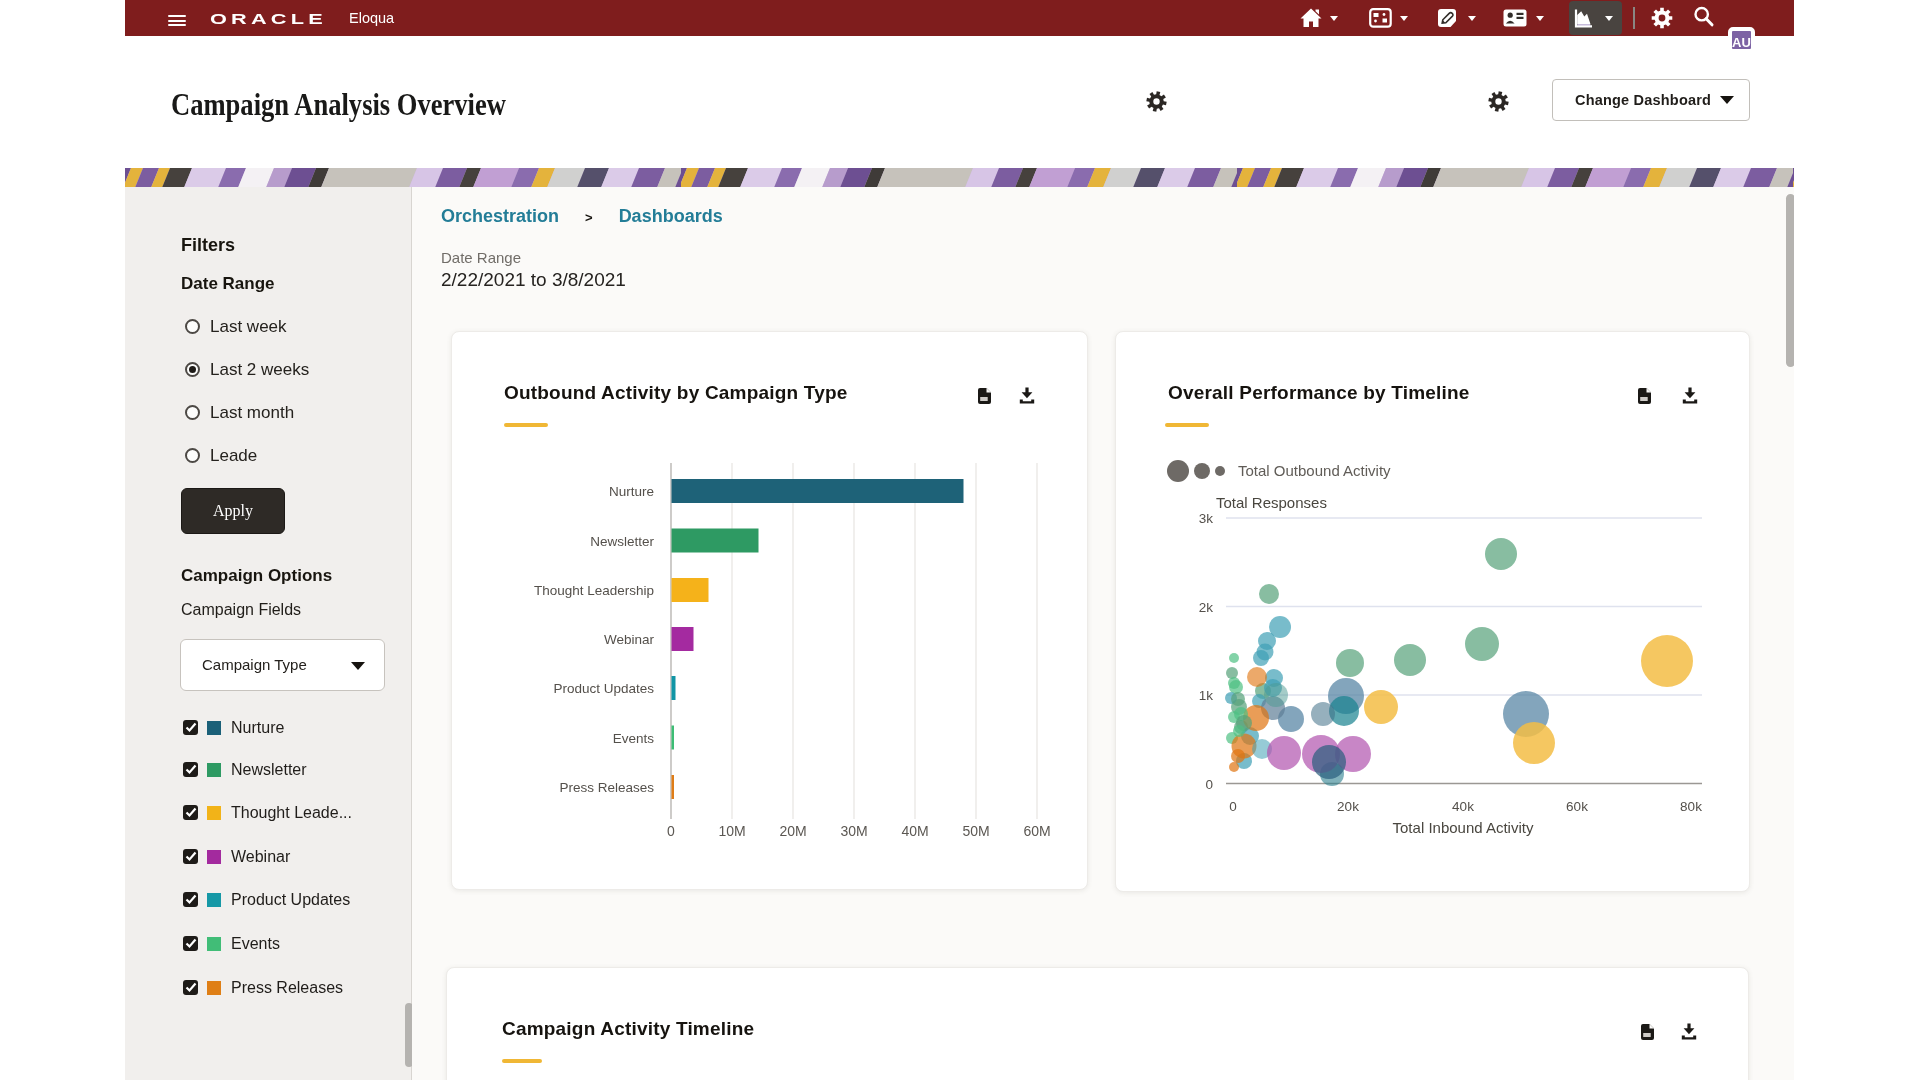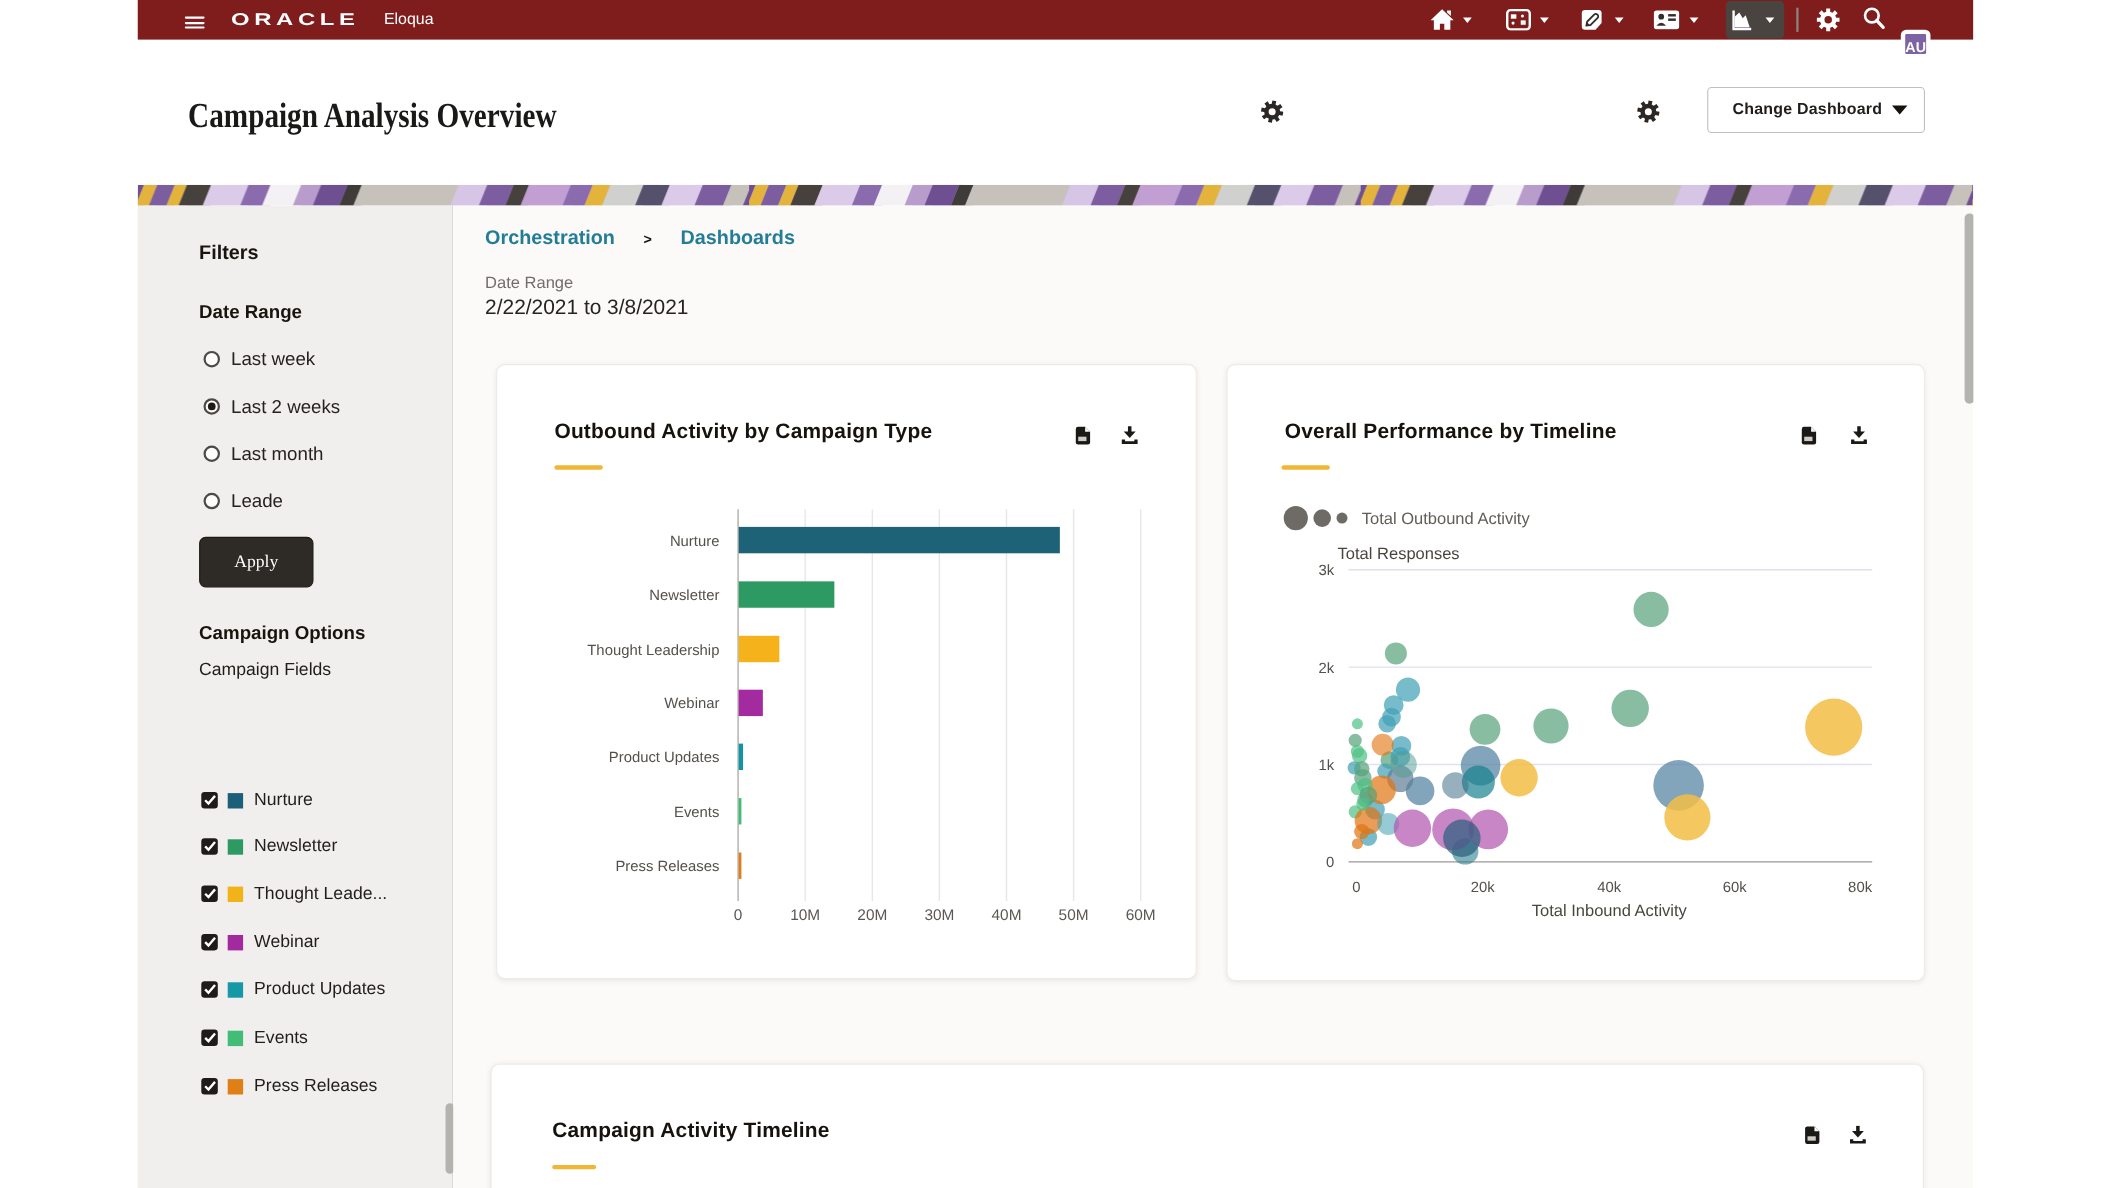--- a/index.html
+++ b/index.html
@@ -19,21 +19,21 @@
   #pagetitle { position:absolute; left:46px; top:86px; font-family:"Liberation Serif", serif; font-size:32px; font-weight:bold; color:#191918; transform:scaleX(0.83); transform-origin:left center; }
   #chgbtn { position:absolute; left:1427px; top:79px; width:198px; height:42px; background:#fff; border:1px solid #c2bfba; border-radius:4px;text-align:right; }
   #chgbtn span { position:absolute; left:22px; top:12px; font-size:14.5px; font-weight:bold; color:#201d1a; letter-spacing:0.2px; }
   #chgbtn .dcaret { position:absolute; right:15px; top:16px; width:0; height:0; border-left:7.5px solid transparent; border-right:7.5px solid transparent; border-top:8.5px solid #16130f; }
   
   #strip { position:absolute; left:0; top:168px; width:1669px; height:19px; }
   
   #sidebar { position:absolute; left:0; top:187px; width:286px; height:893px; background:#f1efed; }
   #sidediv { position:absolute; left:286px; top:187px; width:1px; height:893px; background:#d8d5d1; }
   #sidethumb { position:absolute; left:280px; top:1003px; width:8px; height:64px; border-radius:4px; background:#b5b3b0; }
-  .sbh1 { position:absolute; left:56px; font-size:18px; font-weight:bold; color:#18150f; }
+  .sbh1 { position:absolute; left:56px; font-size:18px; font-weight:bold; color:#18150f;margin-top:16px; }
   .sbh2 { position:absolute; left:56px; font-size:17px; font-weight:bold; color:#18150f; }
   .radio { position:absolute; left:60px; width:15px; height:15px; border:2px solid#4d4945; border-radius:50%; background:#fdfdfc; }
   .radio.sel::after { content:""; position:absolute; left:2px; top:2px; width:7px; height:7px; border-radius:50%; background:#1e1b17; }
   .rlab { position:absolute; left:85px; font-size:17px; color:#25221e; }
   #applybtn { position:absolute; left:56px; top:488px; width:104px; height:46px; background:#2e2a26; border:1px solid #1c1916; border-radius:6px; color:#fff; font-size:16px; text-align:center; line-height:44px;font-family:Liberation Serif, serif; }
   #cfield { position:absolute; left:56px; top:601px; font-size:16px; color:#201d19; }
   #cdrop { position:absolute; left:55px; top:639px; width:205px; height:52px; background:#fff; border:1px solid #c7c3be; border-radius:6px; }
   #cdrop span { position:absolute; left:21px; top:16px; font-size:15px; color:#24211d; }
   #cdrop .dcaret { position:absolute; right:19px; top:22px; width:0; height:0; border-left:7.5px solid transparent; border-right:7.5px solid transparent; border-top:8.5px solid #16130f; }
   .cbrow { position:absolute; left:58px; height:16px; }
@@ -158,20 +158,24 @@
     <div class="rlab" style="top:317px">Last week</div>
 <div class="radio sel" style="top:362px"></div>
     <div class="rlab" style="top:360px">Last 2 weeks</div>
 <div class="radio" style="top:405px"></div>
     <div class="rlab" style="top:403px">Last month</div>
 <div class="radio" style="top:448px"></div>
     <div class="rlab" style="top:446px">Leade</div>
 <div id="applybtn">Apply</div>
 <div class="sbh2" style="top:566px">Campaign Options</div>
 <div id="cfield">Campaign Fields</div>
+<div id="cdrop">
+      <span>Campaign Type</span>
+      <div class="dcaret"></div>
+    </div>
 <div class="cbrow" style="top:720px">
       <div class="cbx">
         <svg width="12" height="11" viewBox="0 0 12 11">
           <path d="M1.5 5.5 L4.5 8.5 L10.5 1.5" fill="none" stroke="#fff" stroke-width="2.2"></path>
         </svg>
       </div>
       <div class="sw" style="background:#1b6078"></div>
       <div class="cblab">Nurture</div>
     </div>
 <div class="cbrow" style="top:762px">

